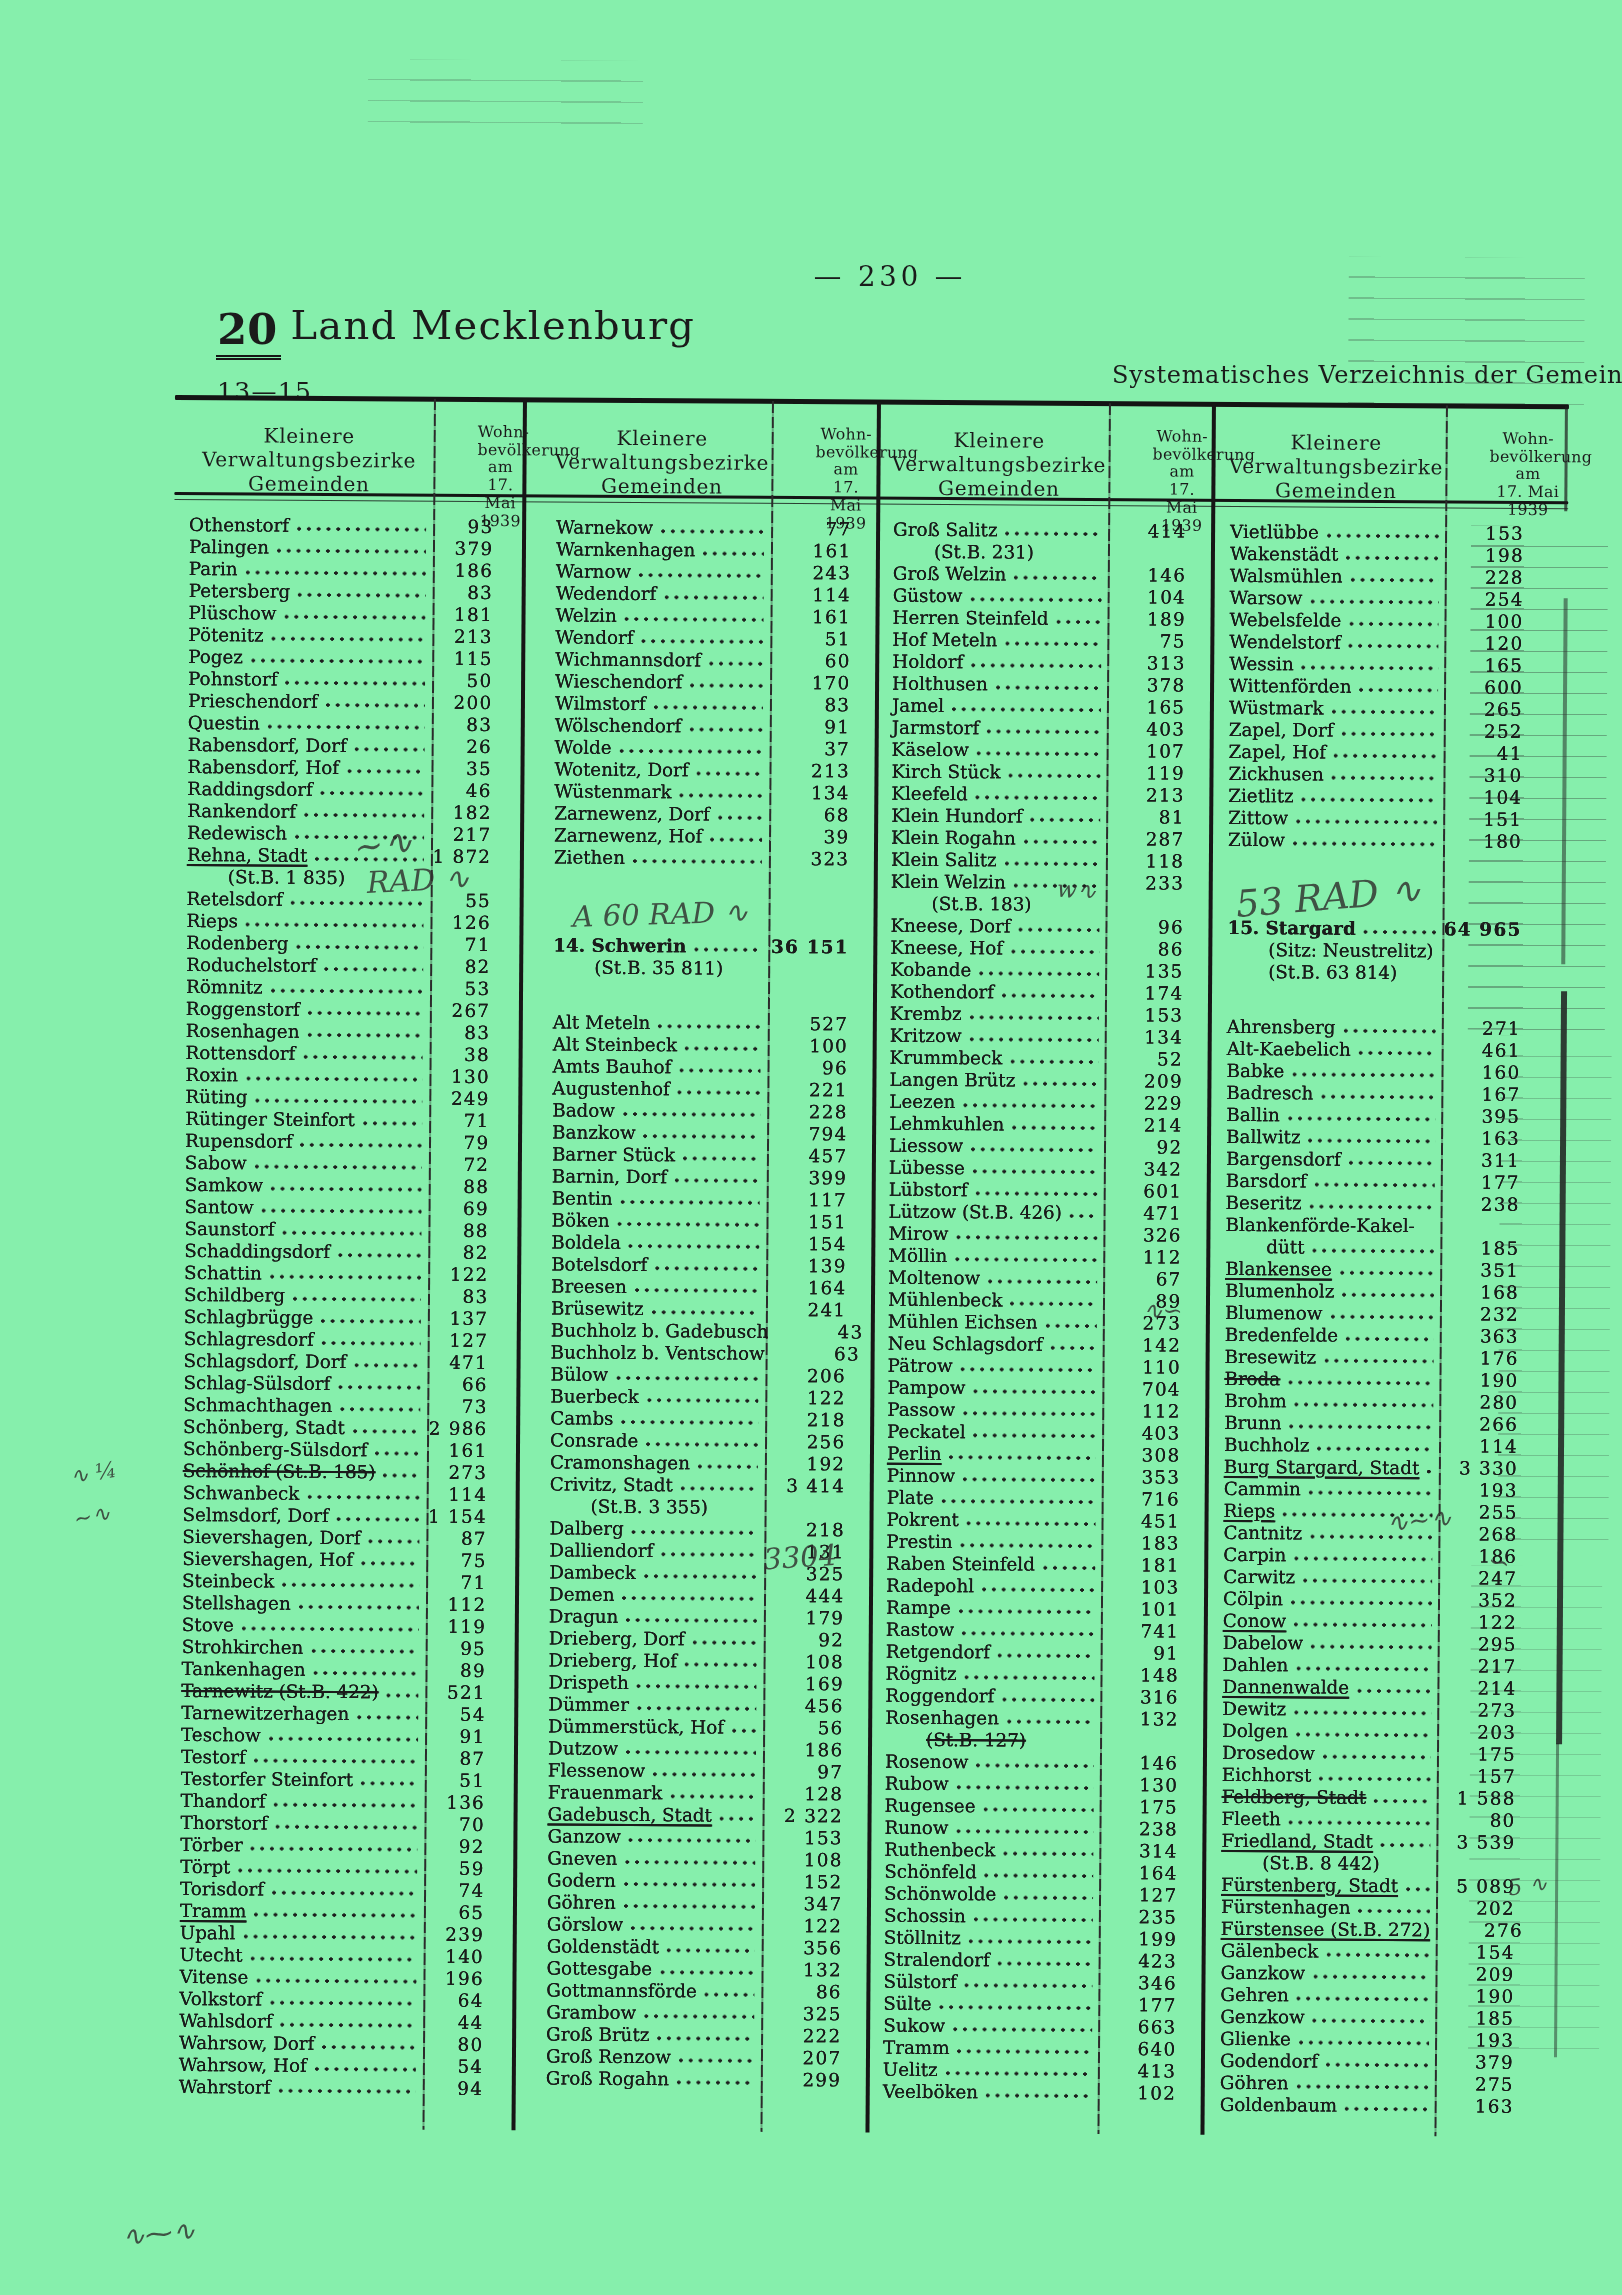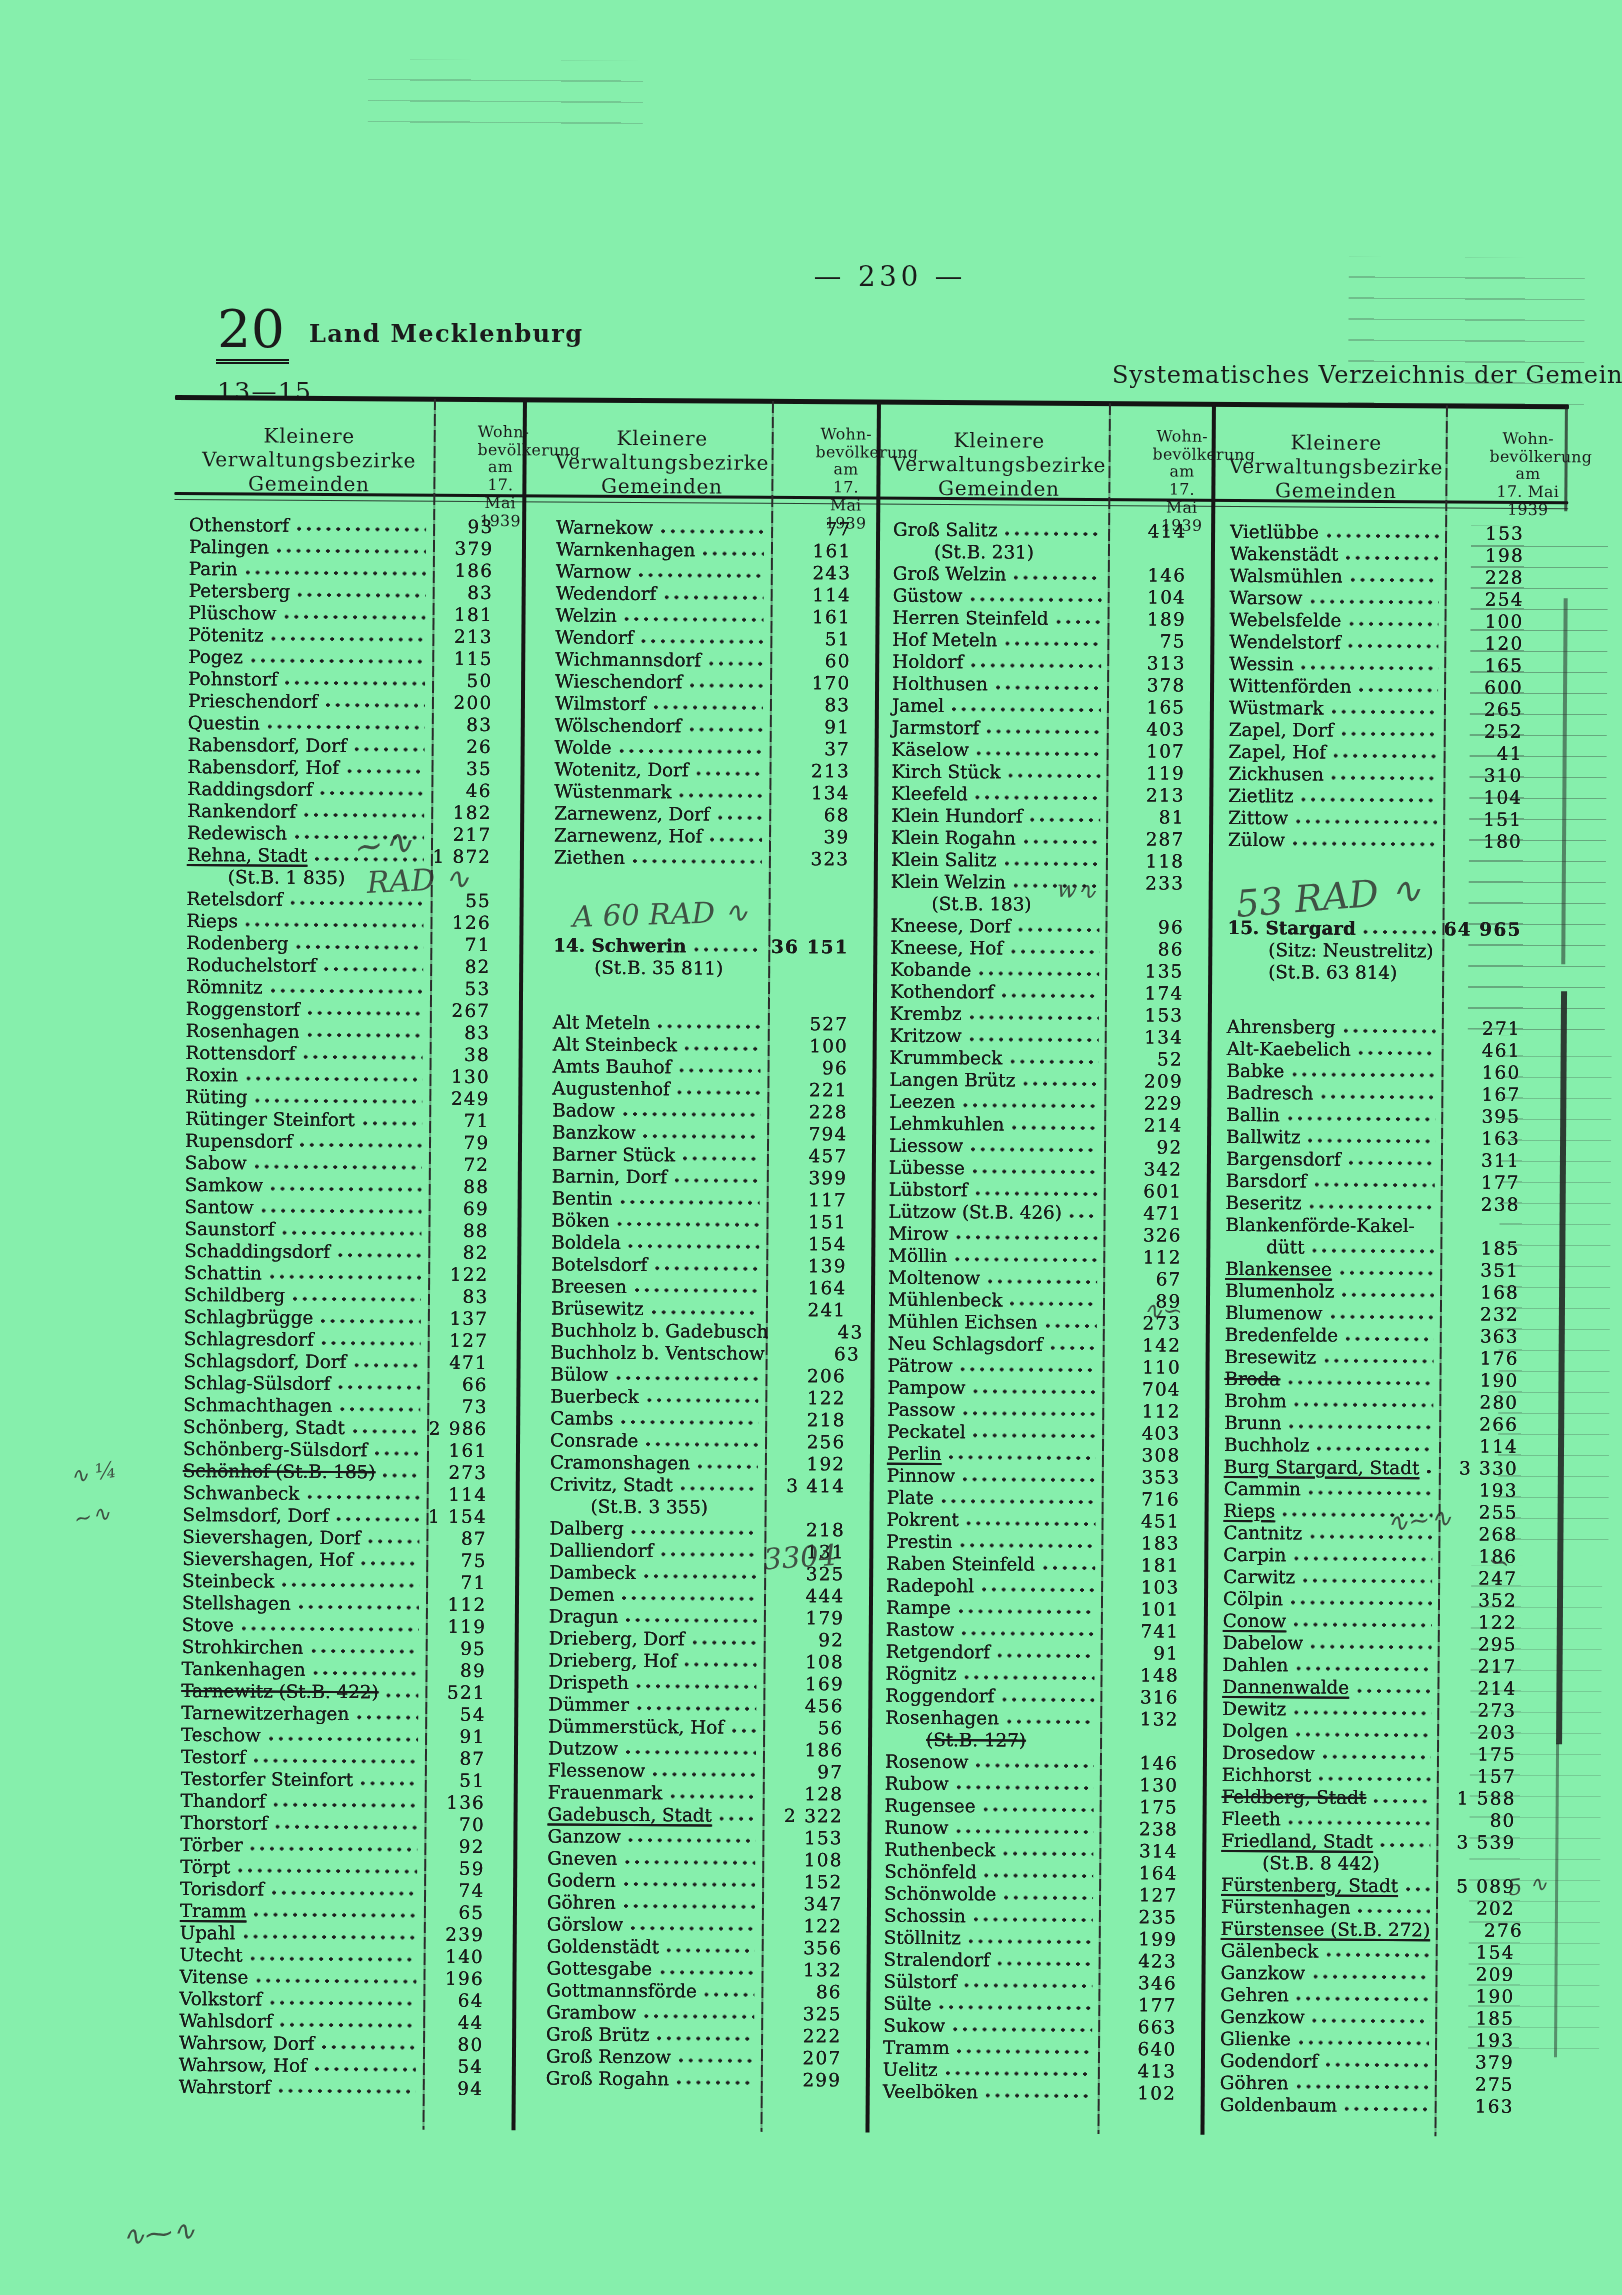--- a/index.html
+++ b/index.html
@@ -7,23 +7,23 @@
   #page{
     position:relative;width:1622px;height:2295px;overflow:hidden;
     background:#86efac;
     font-family:"DejaVu Serif","Liberation Serif",serif;
     color:#1b1b1b;
   }
   
   .pgnum{position:absolute;left:772px;top:260px;width:236px;text-align:center;
     font-size:27.5px;letter-spacing:3.9px;}
   .secblock{position:absolute;left:216px;top:302px;white-space:nowrap;}
-  .secno{display:inline-block;font-size:53px;font-weight:normal;line-height:1;
+  .secno{display:inline-block;font-size:43px;font-weight:bold;line-height:1;
     border-bottom:5.2px double #161616;padding:0 3.9px 3.9px 1.3px;}
-  .sectitle{display:inline-block;font-size:24px;font-weight:bold;margin-left:17px;
+  .sectitle{display:inline-block;font-size:40px;font-weight:normal;margin-left:6px;
     letter-spacing:1.3px;vertical-align:5.2px;}
   .pgrange{position:absolute;left:217px;top:377px;font-size:25px;letter-spacing:1.3px;}
   .righthdr{position:absolute;left:1112px;top:361px;width:471px;font-size:24px;
     letter-spacing:0.7px;white-space:nowrap;}
   
   #sheet{position:absolute;left:0;top:0;width:1622px;height:2295px;
     transform:rotate(.38deg);transform-origin:183px 393px;}
   .hrule{position:absolute;background:#141414;border-radius:1.3px;}
   .vline{position:absolute;top:397px;height:1731px;}
   .vthin{width:1.6px;background:repeating-linear-gradient(to bottom,#2b2b2b 0 11.8px,rgba(43,43,43,.35) 11.8px 15.7px);}

